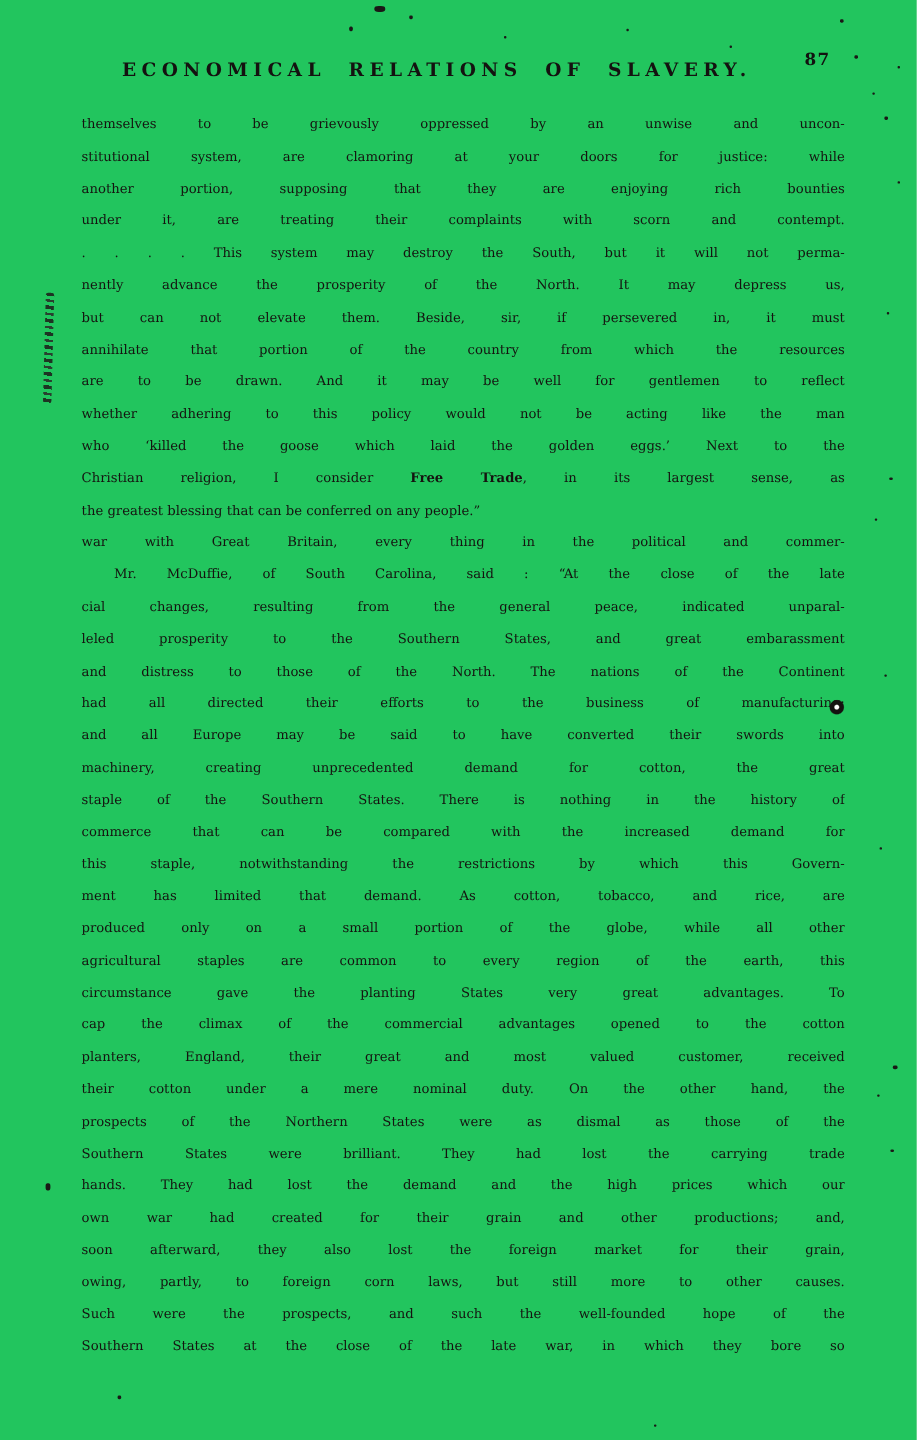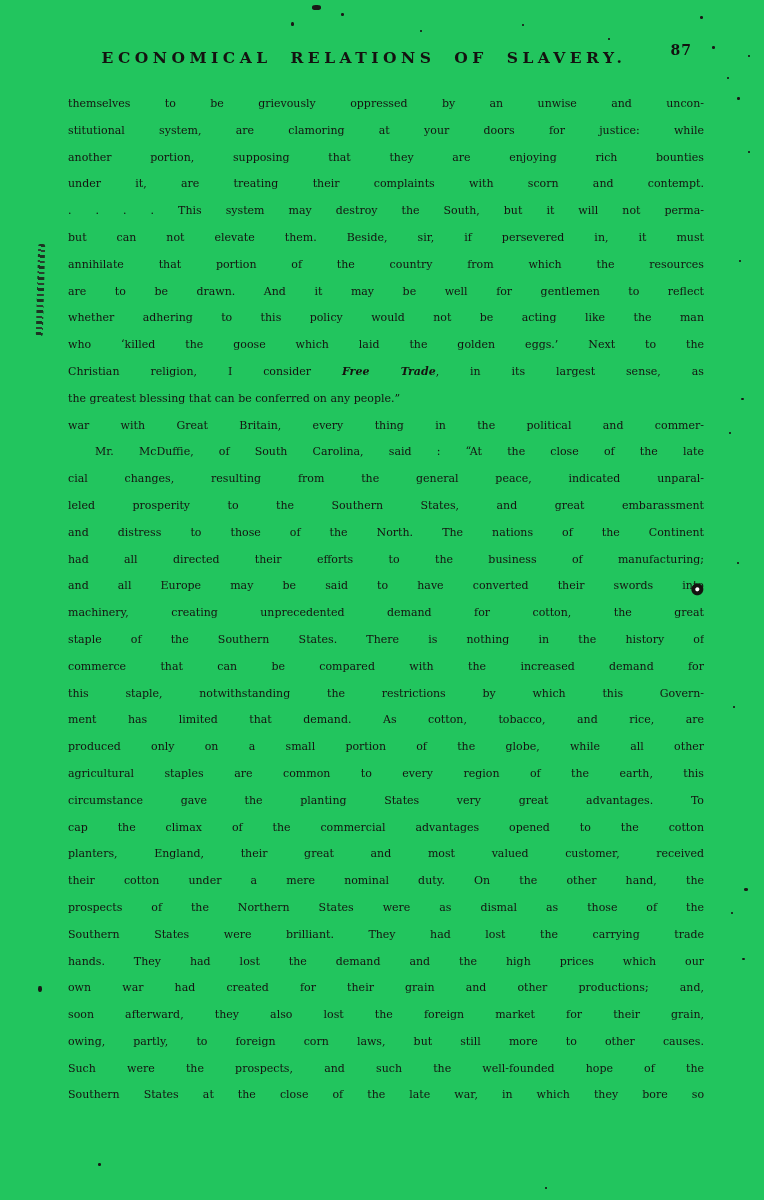--- a/index.html
+++ b/index.html
@@ -47,21 +47,21 @@
   .para { margin: 0; }
   .line {
     text-align: justify;
     text-align-last: justify;
     height: 26.8px;
     overflow: hidden;
     white-space: nowrap;
   }
   .line.flush-last { text-align-last: left; }
   .line.indent { text-indent: 27px; }
-  .italic-emph { font-style: italic; font-weight: bold; }
+  .italic-emph { font-weight: bold; }
   
   .ink-streak {
     position: absolute;
     left: 37px;
     top: 244px;
     width: 7px;
     height: 92px;
     background: repeating-linear-gradient(187deg, #1c1a18 0 3px, transparent 3px 6px, #2a2826 6px 8px, transparent 8px 11px);
     opacity: 0.85;
     transform: rotate(1.5deg);
@@ -91,20 +91,21 @@
   <div class="page-number">87</div>
 
   <div class="text-column">
 
     <div class="para">
       <div class="line">themselves to be grievously oppressed by an unwise and uncon-</div>
       <div class="line">stitutional system, are clamoring at your doors for justice: while</div>
       <div class="line">another portion, supposing that they are enjoying rich bounties</div>
       <div class="line">under it, are treating their complaints with scorn and contempt.</div>
       <div class="line">. . . .  This system may destroy the South, but it will not perma-</div>
+      <div class="line">nently advance the prosperity of the North.  It may depress us,</div>
       <div class="line">but can not elevate them.  Beside, sir, if persevered in, it must</div>
       <div class="line">annihilate that portion of the country from which the resources</div>
       <div class="line">are to be drawn.  And it may be well for gentlemen to reflect</div>
       <div class="line">whether adhering to this policy would not be acting like the man</div>
       <div class="line">who ‘killed the goose which laid the golden eggs.’  Next to the</div>
       <div class="line"><span>Christian religion, I consider </span><span class="italic-emph">Free Trade</span><span>, in its largest sense, as</span></div>
       <div class="line flush-last">the greatest blessing that can be conferred on any people.”</div>
     </div>
 
     <div class="para">

